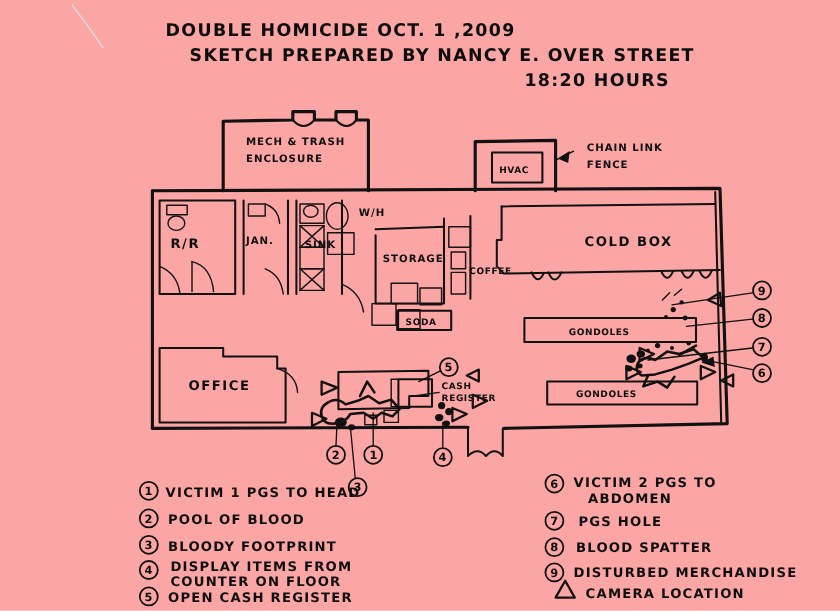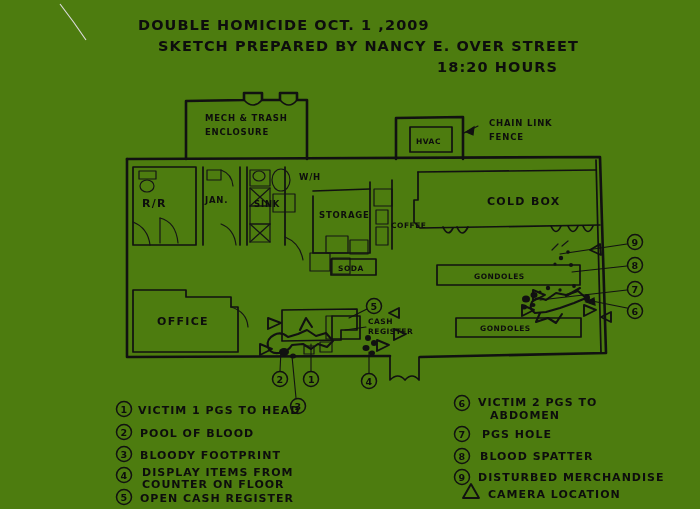--- a/index.html
+++ b/index.html
@@ -4,21 +4,21 @@
 <style>
   html, body {
     margin: 0;
     padding: 0;
     background: #ffffff;
   }
   #page {
     position: relative;
     width: 700px;
     height: 509px;
-    background: #4d7c0f;
+    background: #fca5a5;
     overflow: hidden;
     font-family: "DejaVu Sans", sans-serif;
   }
   .sketch-svg {
     position: absolute;
     left: 0;
     top: 0;
     width: 700px;
     height: 509px;
   }

